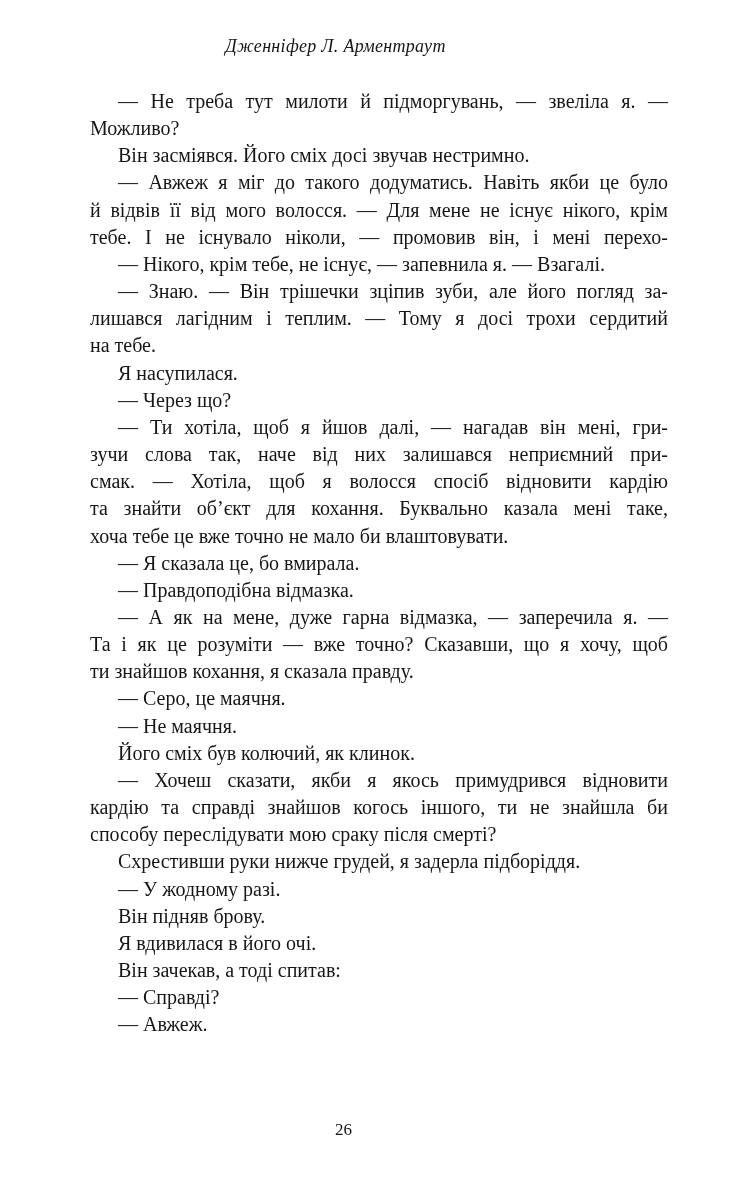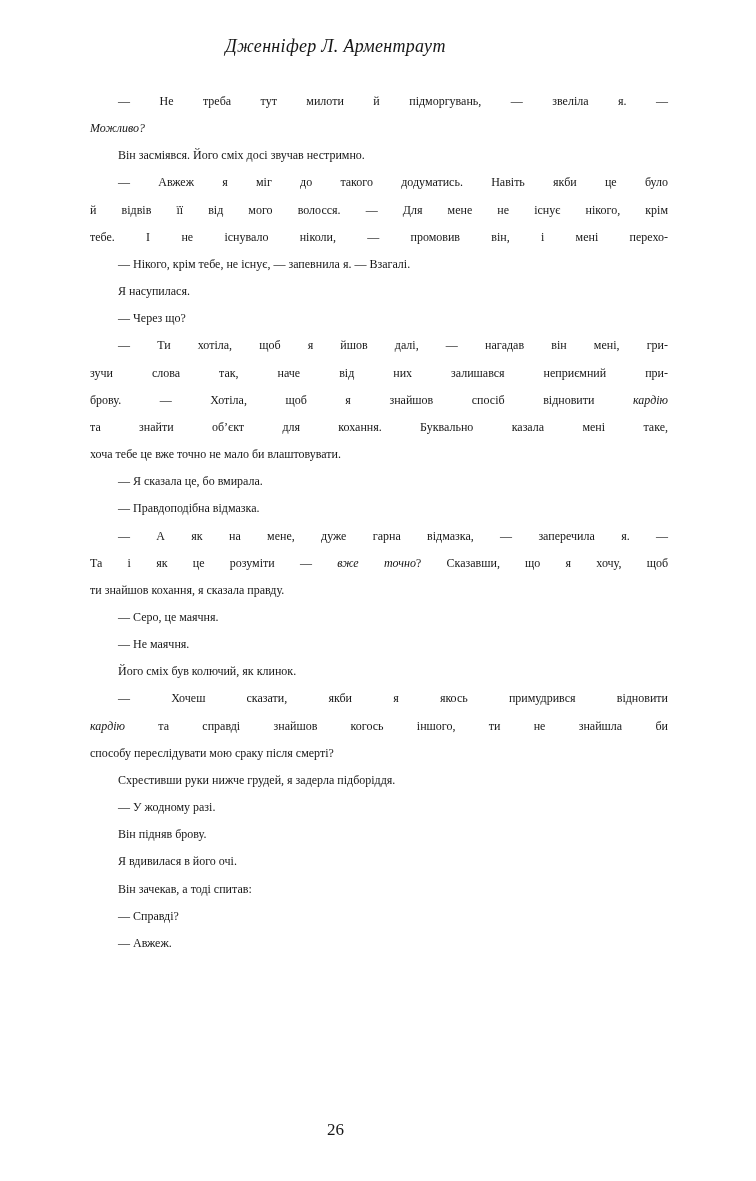--- a/index.html
+++ b/index.html
@@ -31,40 +31,39 @@
     position: absolute;
     left: 90px;
     top: 88px;
     width: 578px;
   }
   .paragraph {
     margin: 0;
     padding: 0;
   }
   .line {
-    font-size: 12px;
+    font-size: 20px;
     line-height: 27.15px;
     text-align: justify;
     text-align-last: justify;
     -moz-text-align-last: justify;
   }
   .line.first {
     text-indent: 28px;
   }
   .line.last {
     text-align-last: left;
     -moz-text-align-last: left;
   }
   .em {
-    font-style: italic;
   }
   .page-number {
     position: absolute;
     top: 1120px;
-    left: 0;
+    left: 8px;
     width: 100%;
     text-align: center;
     font-size: 17px;
     line-height: 20px;
   }
 </style>
 </head>
 <body>
 
 <div class="page">
@@ -80,29 +79,34 @@
       </div>
       <div class="paragraph">
         <div class="line first"><span>— Авжеж я міг до такого додуматись. Навіть якби це було</span></div>
         <div class="line"><span>й відвів її від мого волосся. — Для мене не існує нікого, крім</span></div>
         <div class="line"><span>тебе. І не існувало ніколи, — промовив він, і мені перехо-</span></div>
       </div>
       <div class="paragraph">
         <div class="line first last"><span>— Нікого, крім тебе, не існує, — запевнила я. — Взагалі.</span></div>
       </div>
       <div class="paragraph">
+        <div class="line first"><span>— Знаю. — Він трішечки зціпив зуби, але його погляд за-</span></div>
+        <div class="line"><span>лишався лагідним і теплим. — Тому я досі трохи сердитий</span></div>
+        <div class="line last"><span>на тебе.</span></div>
+      </div>
+      <div class="paragraph">
         <div class="line first last"><span>Я насупилася.</span></div>
       </div>
       <div class="paragraph">
         <div class="line first last"><span>— Через що?</span></div>
       </div>
       <div class="paragraph">
         <div class="line first"><span>— Ти хотіла, щоб я йшов далі, — нагадав він мені, гри-</span></div>
         <div class="line"><span>зучи слова так, наче від них залишався неприємний при-</span></div>
-        <div class="line"><span>брову. — Хотіла, щоб я знайшов спосіб відновити </span><span class="em">кардію</span></div>
+        <div class="line"><span>смак. — Хотіла, щоб я волосся спосіб відновити </span><span class="em">кардію</span></div>
         <div class="line"><span>та знайти об’єкт для кохання. Буквально казала мені таке,</span></div>
         <div class="line last"><span>хоча тебе це вже точно не мало би влаштовувати.</span></div>
       </div>
       <div class="paragraph">
         <div class="line first last"><span>— Я сказала це, бо вмирала.</span></div>
       </div>
       <div class="paragraph">
         <div class="line first last"><span>— Правдоподібна відмазка.</span></div>
       </div>
       <div class="paragraph">

